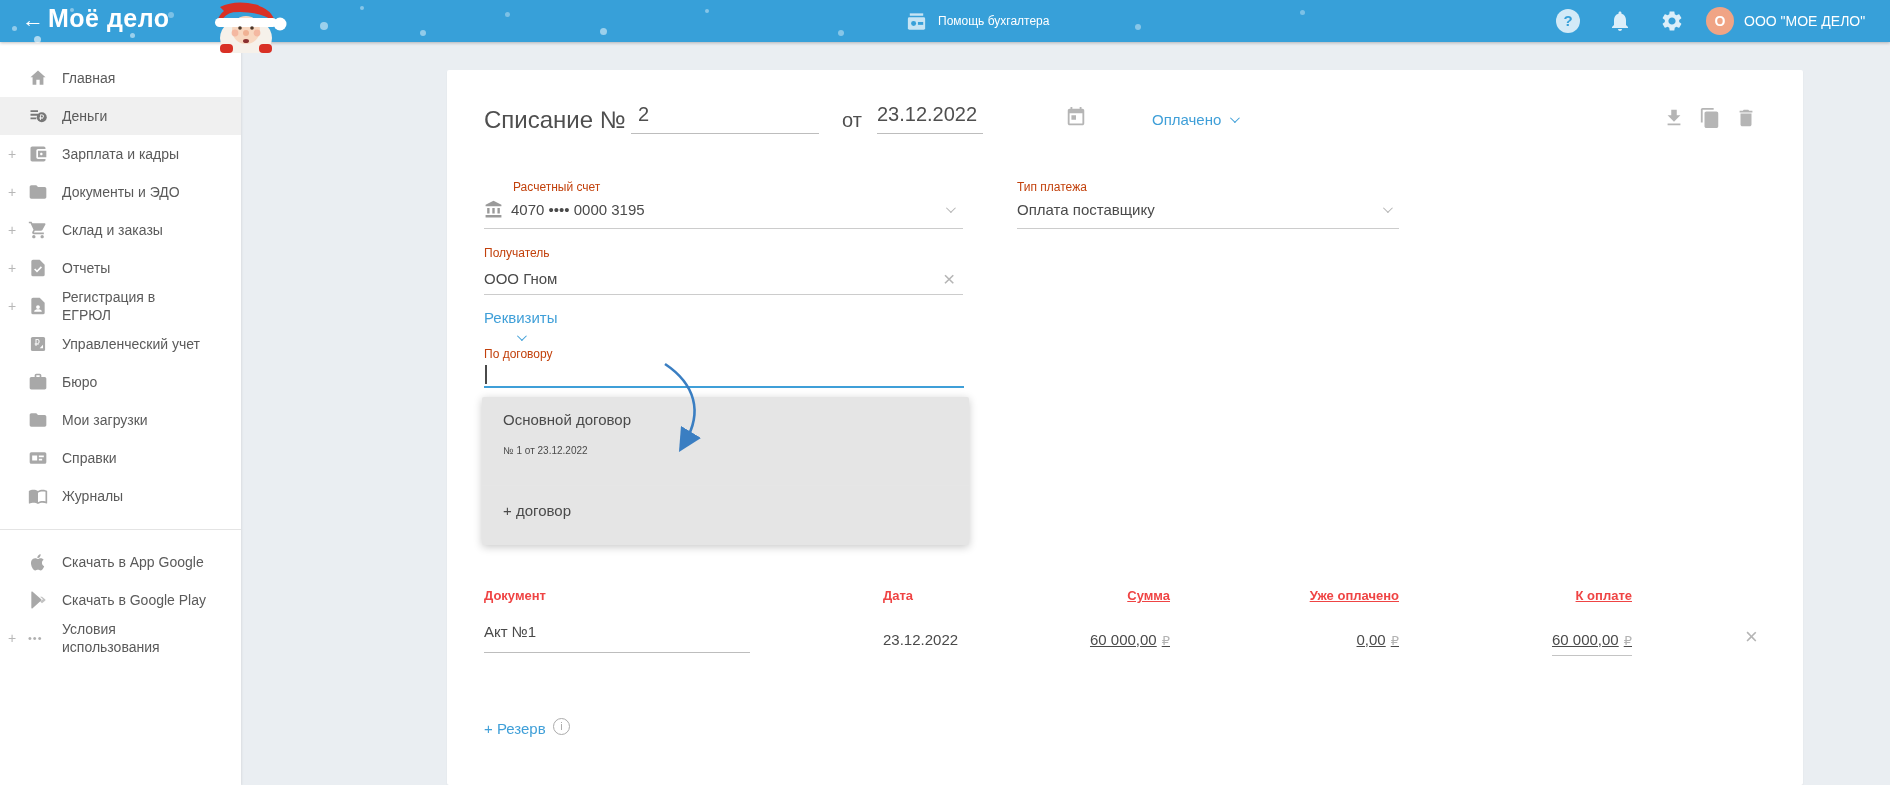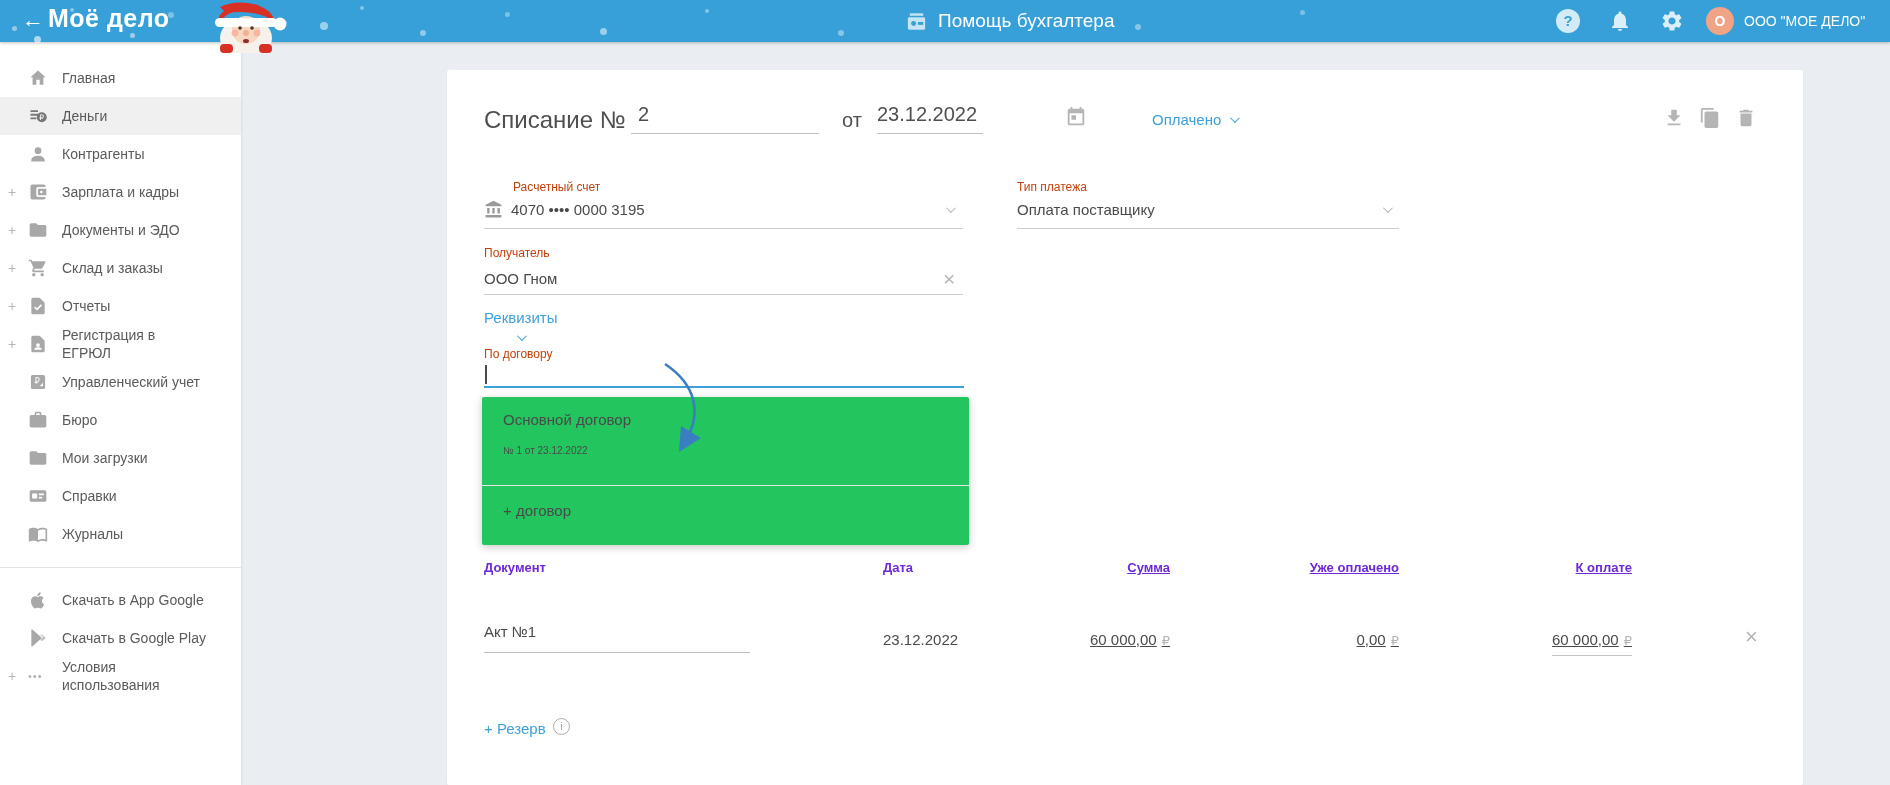--- a/index.html
+++ b/index.html
@@ -6,21 +6,21 @@
   html,body { width:1890px; height:785px; }
   body { font-family:"Liberation Sans","DejaVu Sans",sans-serif; background:#eaeef2; overflow:hidden; position:relative; color:#4a4a4a; }
 
   
   .topbar { position:absolute; top:0; left:0; width:1890px; height:42px; background:#37a0d9; z-index:30; box-shadow:0 1px 3px rgba(0,0,0,.25); }
   .back-arrow { position:absolute; left:22px; top:7px; color:#fff; font-size:22px; line-height:26px; cursor:pointer; }
   .logo { position:absolute; left:48px; top:4px; color:#fff; font-size:25px; font-weight:bold; letter-spacing:.5px; cursor:pointer; }
   .snow { position:absolute; border-radius:50%; background:#fff; pointer-events:none; }
   .santa { position:absolute; left:196px; top:1px; z-index:32; }
   .help-center { position:absolute; left:905px; top:0; height:42px; display:flex; align-items:center; gap:10px; cursor:pointer; }
-  .help-center span { color:#fff; font-size:19px; }
+  .help-center span { color:#fff; font-size:12px; }
   .q-icon { position:absolute; left:1556px; top:9px; width:24px; height:24px; border-radius:50%; background:rgba(255,255,255,.78); color:#37a0d9; font-weight:bold; font-size:15px; text-align:center; line-height:24px; cursor:pointer; }
   .tb-ic { position:absolute; top:9px; width:24px; height:24px; cursor:pointer; fill:#dceef9; }
   .bell-icon { left:1608px; }
   .gear-icon { left:1660px; }
   .avatar { position:absolute; left:1706px; top:7px; width:28px; height:28px; border-radius:50%; background:#f0a485; color:#fff; font-size:14px; font-weight:bold; text-align:center; line-height:28px; cursor:pointer; }
   .company { position:absolute; left:1744px; top:13px; color:#fff; font-size:14px; cursor:pointer; white-space:nowrap; }
 
   
   .sidebar { position:absolute; top:42px; left:0; width:241px; bottom:0; background:#fff; z-index:20; box-shadow:1px 0 2px rgba(0,0,0,.07); padding-top:17px; }
   .s-item { position:relative; min-height:38px; display:flex; align-items:center; padding-left:28px; cursor:pointer; }
@@ -51,29 +51,29 @@
 
   .f-label { font-size:12px; color:#c2410c; }
   .f-value { font-size:15px; color:#4a4a4a; }
   .f-line { height:1px; background:#cccccc; }
   .bank-icon { left:37px; top:130px; width:19px; height:19px; fill:#9a9a9a; }
   .clear-x { font-size:21px; color:#b5b5b5; cursor:pointer; line-height:1; }
   .link { color:#3f9fd8; font-size:15px; cursor:pointer; display:flex; align-items:center; gap:8px;flex-direction:column; }
   .caret { left:38px; top:295px; width:1.5px; height:19px; background:#4a4a4a; }
   .focus-line { left:37px; top:316px; width:480px; height:2px; background:#3f9fd8; }
 
-  .dropdown { left:35px; top:327px; width:487px; height:148px; background:#22c55e; border-radius:2px; box-shadow:0 2px 8px rgba(0,0,0,.22); z-index:9; }
+  .dropdown { left:35px; top:327px; width:487px; height:148px; background:#e5e5e5; border-radius:2px; box-shadow:0 2px 8px rgba(0,0,0,.22); z-index:9; }
   .dd-opt { position:absolute; left:0; top:0; width:100%; height:88px; cursor:pointer; }
   .dd-l1 { position:absolute; left:21px; top:14px; font-size:15px; color:#4a4a4a; }
   .dd-l2 { position:absolute; left:21px; top:48px; font-size:10px; color:#4a4a4a; }
   .dd-div { position:absolute; left:0; top:88px; width:100%; height:1px; background:#e6e6e6; }
   .dd-add { position:absolute; left:21px; top:105px; font-size:15px; color:#4a4a4a; cursor:pointer; }
   .note-arrow { left:208px; top:290px; width:52px; height:100px; z-index:10; pointer-events:none; }
 
-  .th { font-size:13px; font-weight:bold; color:#6d28d9; top:490px; white-space:nowrap; }
+  .th { font-size:13px; font-weight:bold; color:#ef4444; top:518px; white-space:nowrap; }
   .td { font-size:15px; color:#4a4a4a; top:561px; white-space:nowrap; }
   .r-al { text-align:center;text-decoration:underline; }
   .rub { font-family:"DejaVu Sans",sans-serif; color:#b3b3b3; font-size:13px; margin-left:5px; }
   .doc-input { left:37px; top:553px; width:266px; height:30px; font-size:15px; color:#4a4a4a; }
   .topay-u { border-bottom:1px solid #c4c4c4; padding-bottom:7px; }
   .row-x { left:1298px; top:556px; font-size:22px; color:#b5b5b5; cursor:pointer; line-height:1; }
   .reserve { left:37px; top:650px; }
   .info-i { left:106px; top:648px; width:17px; height:17px; border:1.4px solid #ababab; border-radius:50%; color:#ababab; font-size:11px; text-align:center; line-height:15px; cursor:pointer; font-style:normal; }
 </style>
 </head>
@@ -145,26 +145,20 @@
   </div>
   <div class="s-item active">
     <svg class="s-icon" viewBox="0 0 24 24">
         <path d="M3 5h9v2.2H3zM3 9.4h9v2.2H3zM3 13.8h7v2.2H3z"></path>
         <circle cx="16.5" cy="13.5" r="6"></circle>
         <text x="16.5" y="17" text-anchor="middle" font-size="9" fill="#fff" font-family="DejaVu Sans">₽</text>
       </svg>
     <span class="s-label">Деньги</span>
   </div>
   <div class="s-item">
-    <svg class="s-icon" viewBox="0 0 24 24">
-        <path d="M12 12a4 4 0 1 0-4-4 4 4 0 0 0 4 4zm0 2c-3.3 0-8 1.7-8 5v2h16v-2c0-3.3-4.7-5-8-5z"></path>
-      </svg>
-    <span class="s-label">Контрагенты</span>
-  </div>
-  <div class="s-item">
     <span class="plus">+</span>
     <svg class="s-icon" viewBox="0 0 24 24">
         <path d="M21 18v1c0 1.1-.9 2-2 2H5c-1.11 0-2-.9-2-2V5c0-1.1.89-2 2-2h14c1.1 0 2 .9 2 2v1h-9c-1.11 0-2 .9-2 2v8c0 1.1.89 2 2 2h9zm-9-2h10V8H12v8zm4-2.5c-.83 0-1.5-.67-1.5-1.5s.67-1.5 1.5-1.5 1.5.67 1.5 1.5-.67 1.5-1.5 1.5z"></path>
       </svg>
     <span class="s-label">Зарплата и кадры</span>
   </div>
   <div class="s-item">
     <span class="plus">+</span>
     <svg class="s-icon" viewBox="0 0 24 24">
         <path d="M10 4H4c-1.1 0-1.99.9-1.99 2L2 18c0 1.1.9 2 2 2h16c1.1 0 2-.9 2-2V8c0-1.1-.9-2-2-2h-8l-2-2z"></path>

